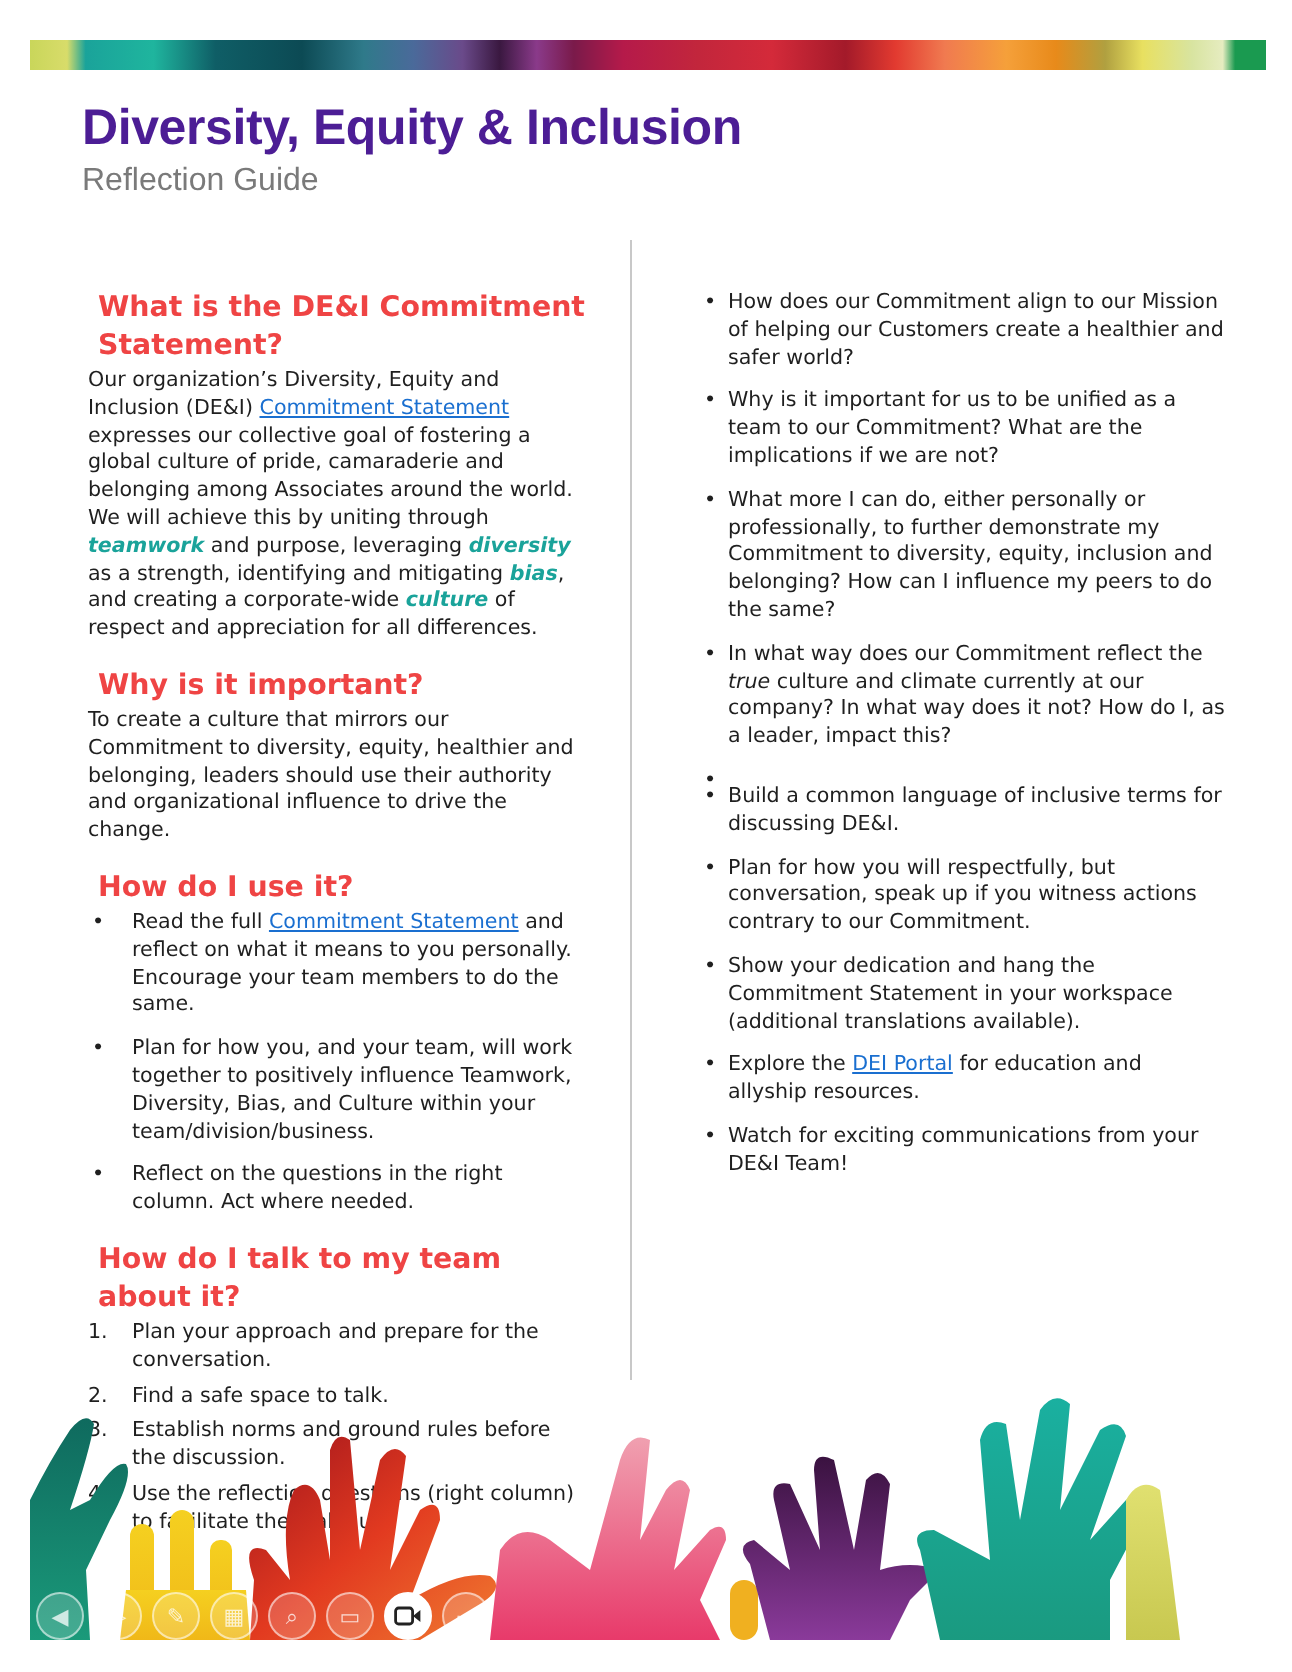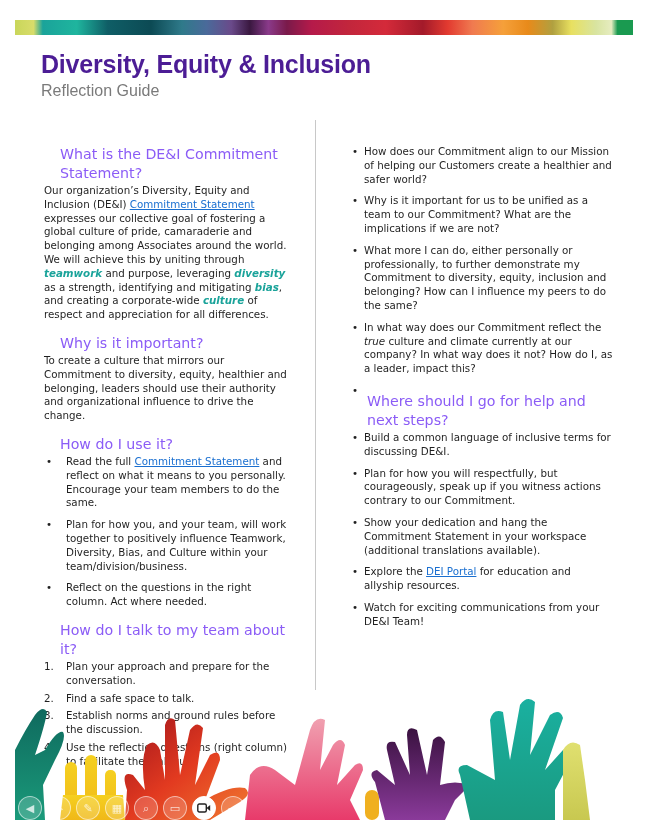--- a/index.html
+++ b/index.html
@@ -16,21 +16,21 @@
   .title { position: absolute; left: 41px; top: 50px; font-family: "Liberation Sans", sans-serif;
            font-weight: bold; font-size: 25px; color: #4c1d95; letter-spacing: -0.2px; margin: 0; }
   .subtitle { position: absolute; left: 41px; top: 82px; font-family: "Liberation Sans", sans-serif;
               font-size: 16px; color: #7a7a7a; margin: 0; }
   .divider { position: absolute; left: 315px; top: 120px; width: 1px; height: 570px; background: #c8c8c8; }
 
   .col { position: absolute; font-size: 10.3px; line-height: 13.8px; color: #1f1f1f; }
   .col.left { left: 44px; top: 145px; width: 250px; }
   .col.right { left: 351px; top: 145px; width: 262px; }
 
-  h2 { font-size: 14.2px; line-height: 19px; font-weight: normal; margin: 0 0 1px 16px; color: #8b5cf6; }
+  h2 { font-size: 14.2px; line-height: 19px; font-weight: bold; margin: 0 0 1px 5px; color: #ef4444; }
   p { margin: 0; }
   .section { margin-bottom: 12px; }
   .kw { color: #1aa39a; font-weight: bold; font-style: italic; }
   a.link { color: #1a6fd0; text-decoration: underline; }
 
   ul, ol { margin: 0; padding: 0; list-style: none; }
   li { position: relative; padding-left: 22px; margin-bottom: 8px; }
   .col.right li { padding-left: 13px; }
   li .marker { position: absolute; left: 2px; top: 0; }
   .col.right li .marker { left: 1px; }
@@ -88,24 +88,23 @@
     <ul>
       <li><span class="marker">•</span><span>How does our Commitment align to our Mission of helping our Customers create a healthier and safer world?</span></li>
       <li><span class="marker">•</span><span>Why is it important for us to be unified as a team to our Commitment? What are the implications if we are not?</span></li>
       <li><span class="marker">•</span><span>What more I can do, either personally or professionally, to further demonstrate my Commitment to diversity, equity, inclusion and belonging? How can I influence my peers to do the same?</span></li>
       <li><span class="marker">•</span><span>In what way does our Commitment reflect the </span><em>true</em><span> culture and climate currently at our company? In what way does it not? How do I, as a leader, impact this?</span></li>
       <li><span class="marker">•</span></li>
     </ul>
   </div>
 
   <div class="section">
-    <h2>Where should I go for help and next steps?</h2>
     <ul>
       <li><span class="marker">•</span><span>Build a common language of inclusive terms for discussing DE&amp;I.</span></li>
-      <li><span class="marker">•</span><span>Plan for how you will respectfully, but courageously, speak up if you witness actions contrary to our Commitment.</span></li>
+      <li><span class="marker">•</span><span>Plan for how you will respectfully, but conversation, speak up if you witness actions contrary to our Commitment.</span></li>
       <li><span class="marker">•</span><span>Show your dedication and hang the Commitment Statement in your workspace (additional translations available).</span></li>
       <li><span class="marker">•</span><span>Explore the </span><a class="link">DEI Portal</a><span> for education and allyship resources.</span></li>
       <li><span class="marker">•</span><span>Watch for exciting communications from your DE&amp;I Team!</span></li>
     </ul>
   </div>
 </div>
 
 <div class="hands">
   <svg width="620" height="130" viewBox="0 0 620 130">
     <defs>

